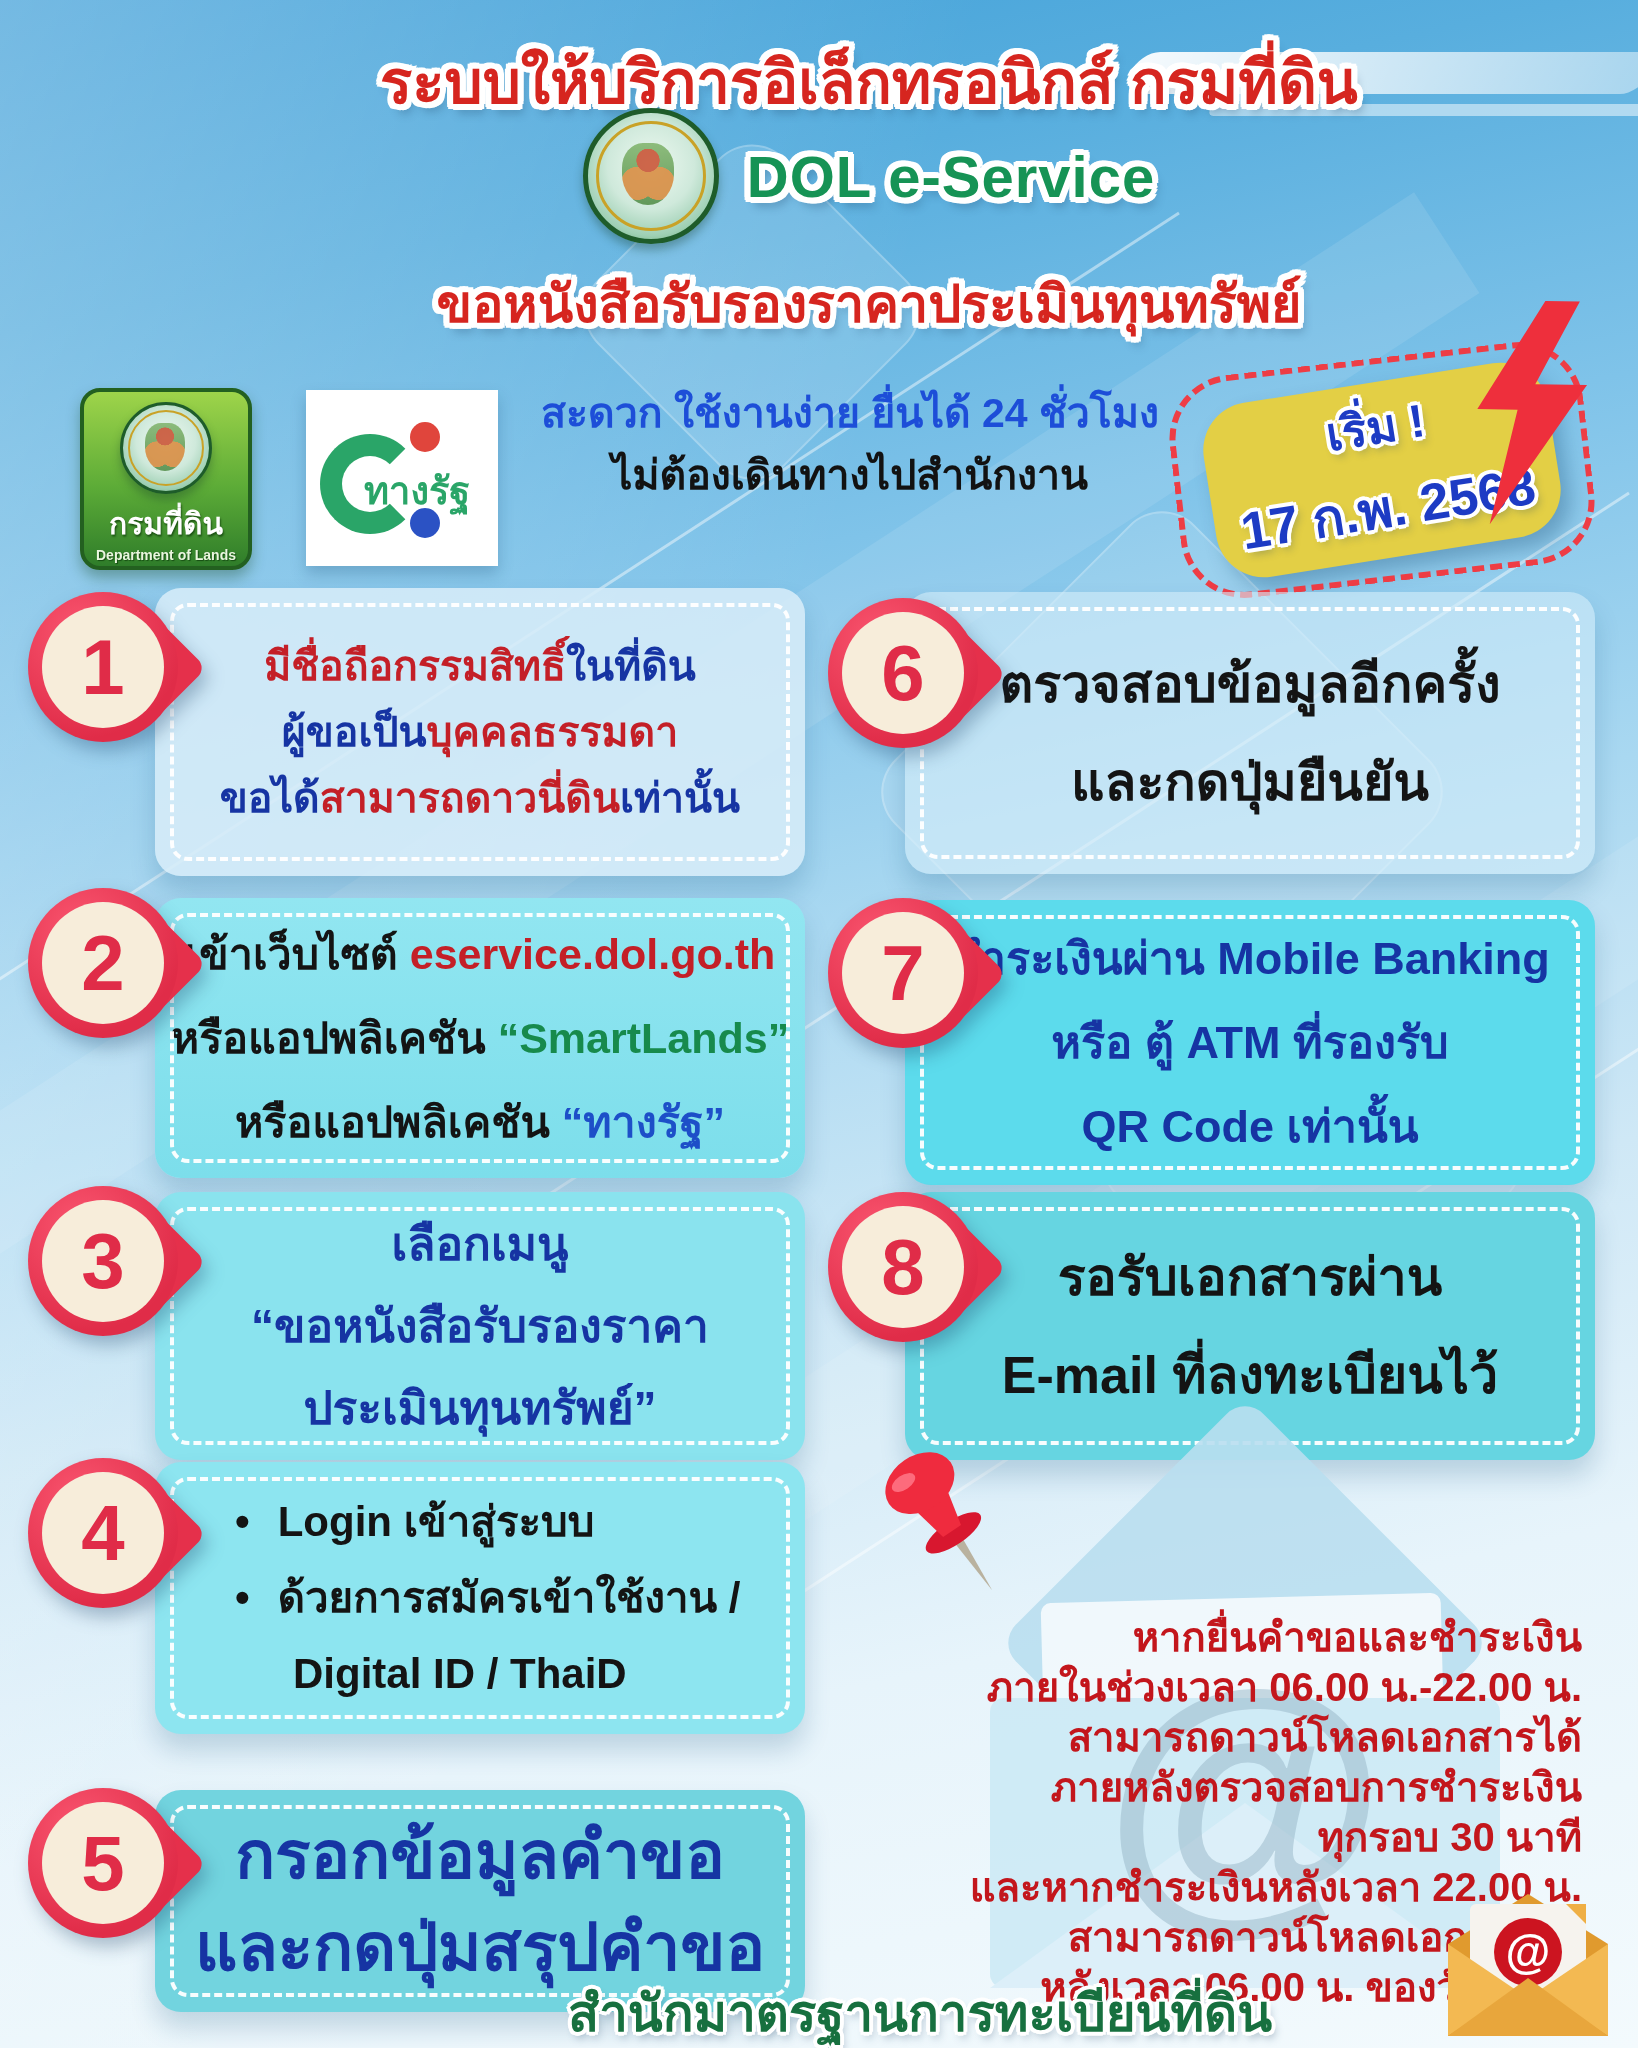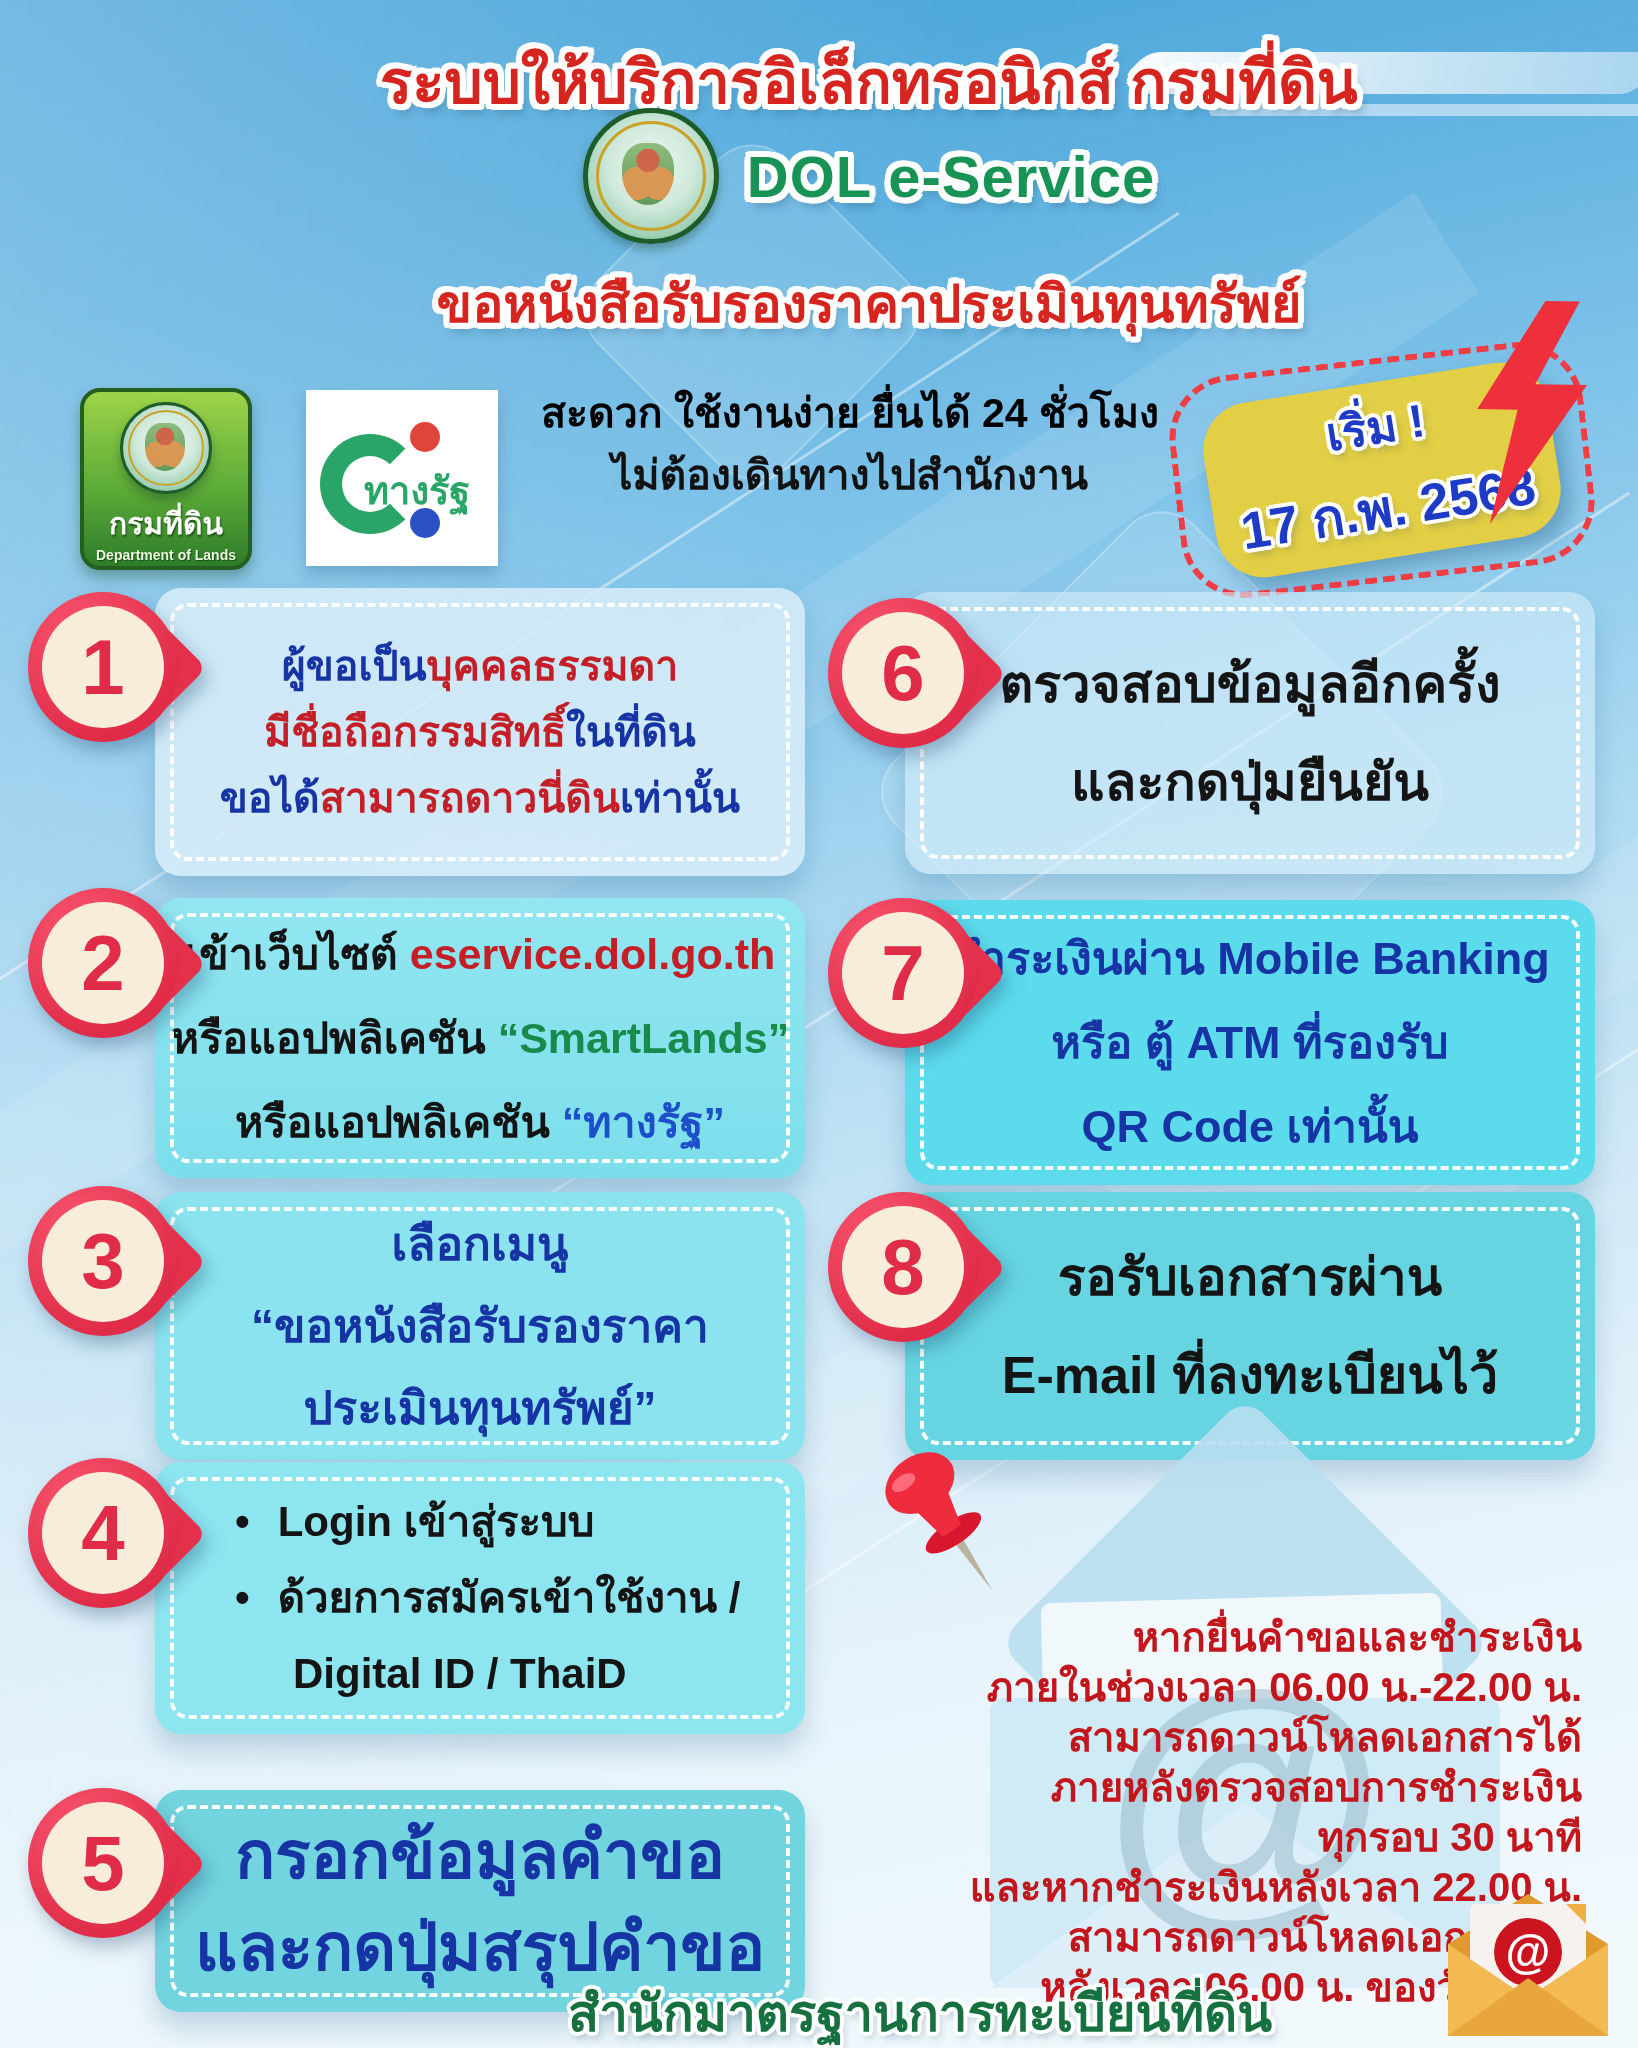--- a/index.html
+++ b/index.html
@@ -19,21 +19,21 @@
   .ow{text-shadow:-5px -5px 0 #fff,5px -5px 0 #fff,-5px 5px 0 #fff,5px 5px 0 #fff,
     -6px 0 0 #fff,6px 0 0 #fff,0 -6px 0 #fff,0 6px 0 #fff,
     -3px -6px 0 #fff,3px 6px 0 #fff,-6px 3px 0 #fff,6px -3px 0 #fff,
     5px 9px 10px rgba(25,60,95,.35);}
   .ow-s{text-shadow:-3px -3px 0 #fff,3px -3px 0 #fff,-3px 3px 0 #fff,3px 3px 0 #fff,
     -4px 0 0 #fff,4px 0 0 #fff,0 -4px 0 #fff,0 4px 0 #fff,3px 6px 8px rgba(25,60,95,.35);}
   .title{position:absolute;left:110px;right:10px;top:34px;text-align:center;font-size:60px;color:#d6251f;}
   .header-row{position:absolute;left:110px;right:10px;top:108px;display:flex;align-items:center;justify-content:center;gap:28px;}
   .service-name{font-size:58px;color:#169355;letter-spacing:1px;}
   .subtitle{position:absolute;left:110px;right:10px;top:262px;text-align:center;font-size:52px;color:#d6251f;}
-  .tagline1{position:absolute;left:480px;width:740px;top:380px;text-align:center;font-size:41px;color:#000000;}
+  .tagline1{position:absolute;left:480px;width:740px;top:380px;text-align:center;font-size:41px;color:#1d4ed8;}
   .tagline2{position:absolute;left:480px;width:740px;top:442px;text-align:center;font-size:41px;color:#121212;}
   .steps-heading{position:absolute;left:480px;width:740px;top:516px;text-align:center;font-size:57px;color:#d6251f;}
   
   .seal{width:126px;height:126px;border-radius:50%;flex:0 0 auto;position:relative;
     background:radial-gradient(circle at 50% 42%,#eef9f1 0%,#cfe9db 45%,#9fd0b4 72%,#4c9a57 100%);
     border:5px solid #1e5c2a;box-shadow:0 6px 10px rgba(20,60,40,.35);}
   .seal::before{content:"";position:absolute;inset:8px;border:3px solid #c9a227;border-radius:50%;}
   .seal::after{content:"";position:absolute;left:34px;top:30px;width:52px;height:62px;border-radius:40% 40% 50% 50%;
     background:radial-gradient(circle at 50% 28%,#c84d2e 0 22%,transparent 23%),
                radial-gradient(circle at 30% 65%,#d8883a 0 30%,transparent 31%),
@@ -159,22 +159,22 @@
   <div class="badge">
     <div class="badge-dash"></div>
     <div class="badge-l1 ow-s">เริ่ม !</div>
     <div class="badge-l2 ow-s">17 ก.พ. 2568</div>
     <svg class="bolt" viewBox="0 0 100 160">
       <polygon points="58,2 12,78 40,78 22,158 88,60 52,60 82,2" fill="#ee2f3c"></polygon>
     </svg>
   </div>
 
   <div class="sbox left-col b1">
+    <div class="sline"><span class="c-red">มีชื่อถือกรรมสิทธิ์</span><span class="c-blue">ในที่ดิน</span></div>
     <div class="sline"><span class="c-blue">ผู้ขอเป็น</span><span class="c-red">บุคคลธรรมดา</span></div>
-    <div class="sline"><span class="c-red">มีชื่อถือกรรมสิทธิ์</span><span class="c-blue">ในที่ดิน</span></div>
     <div class="sline"><span class="c-blue">ขอได้</span><span class="c-red">สามารถดาวนี่ดิน</span><span class="c-blue">เท่านั้น</span></div>
   </div>
   <div class="pin p1">
       <div class="pin-tip"></div>
       <div class="pin-disc">
         <span class="pin-num">1</span>
       </div>
     </div>
 
   <div class="sbox left-col b2">

